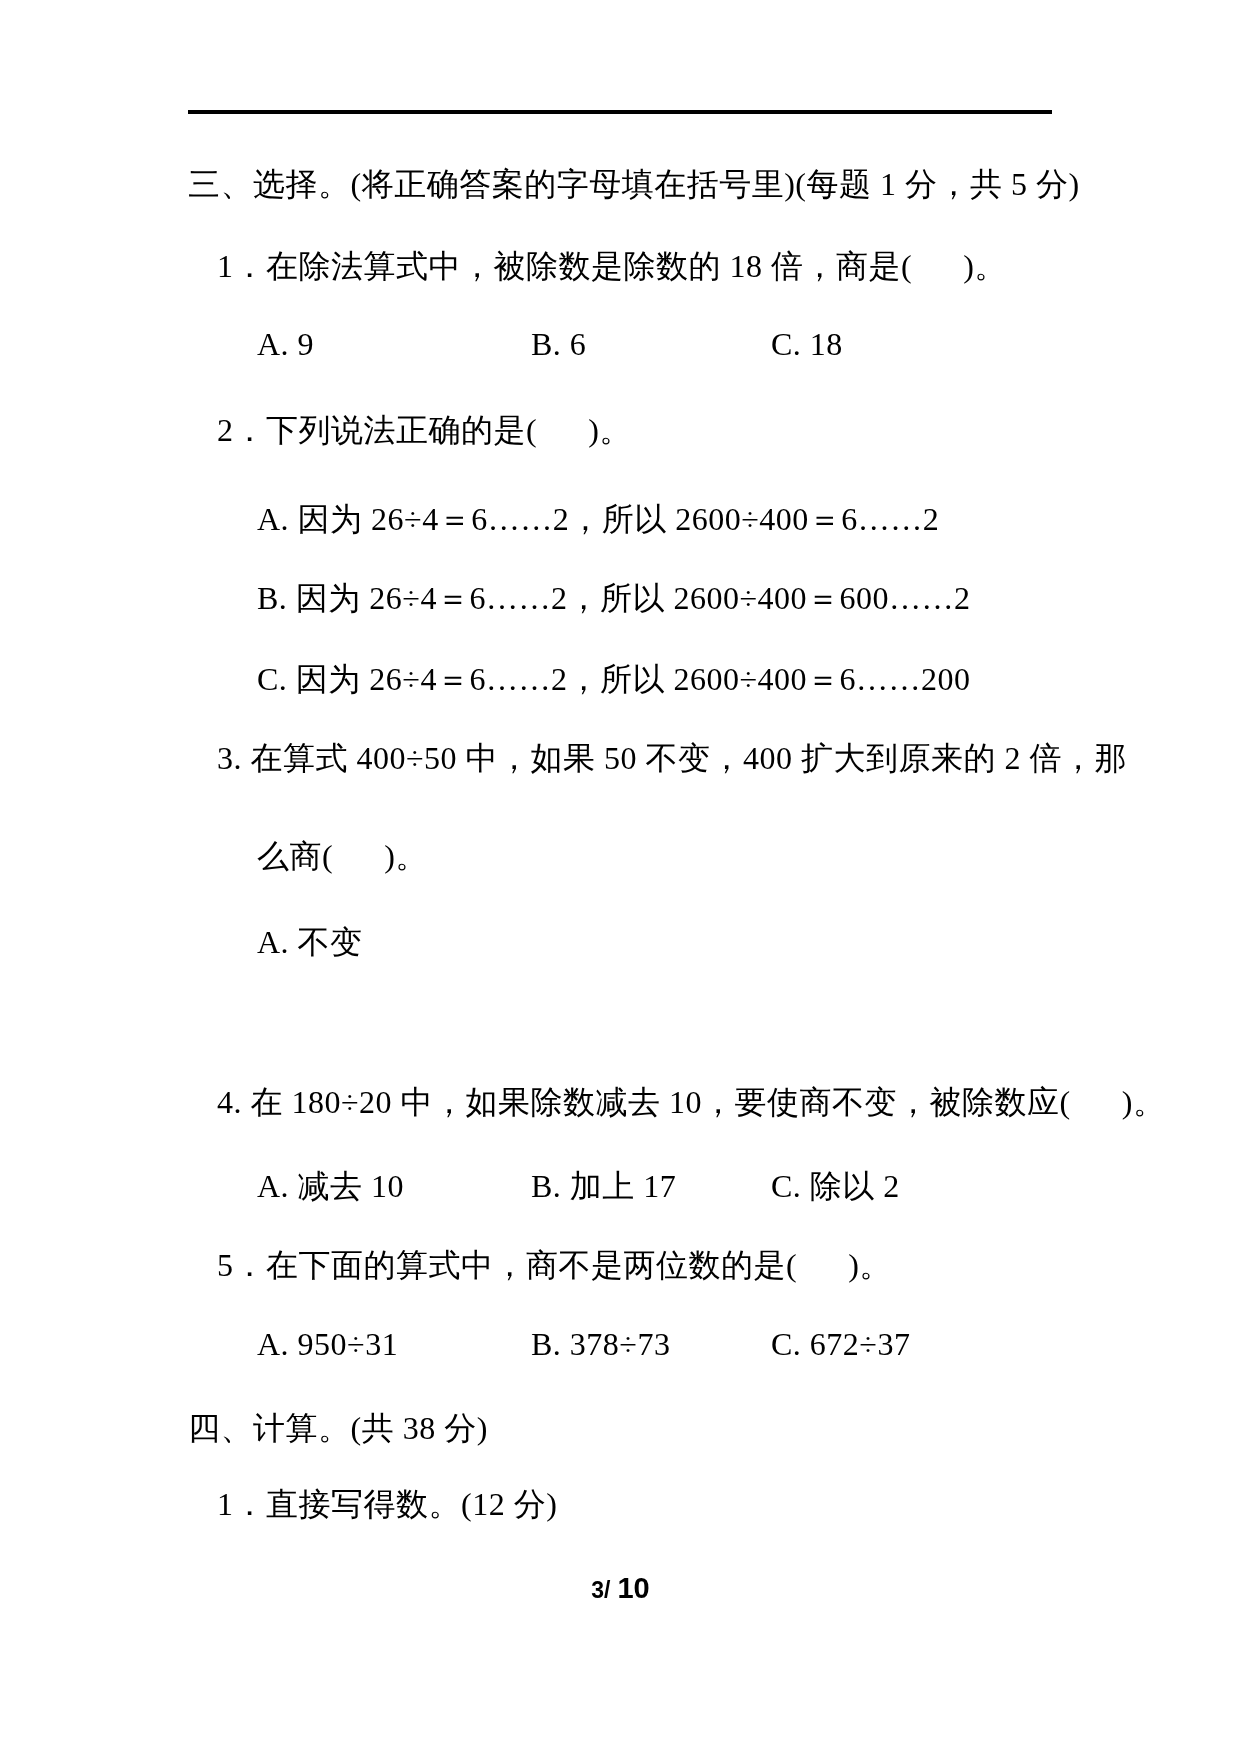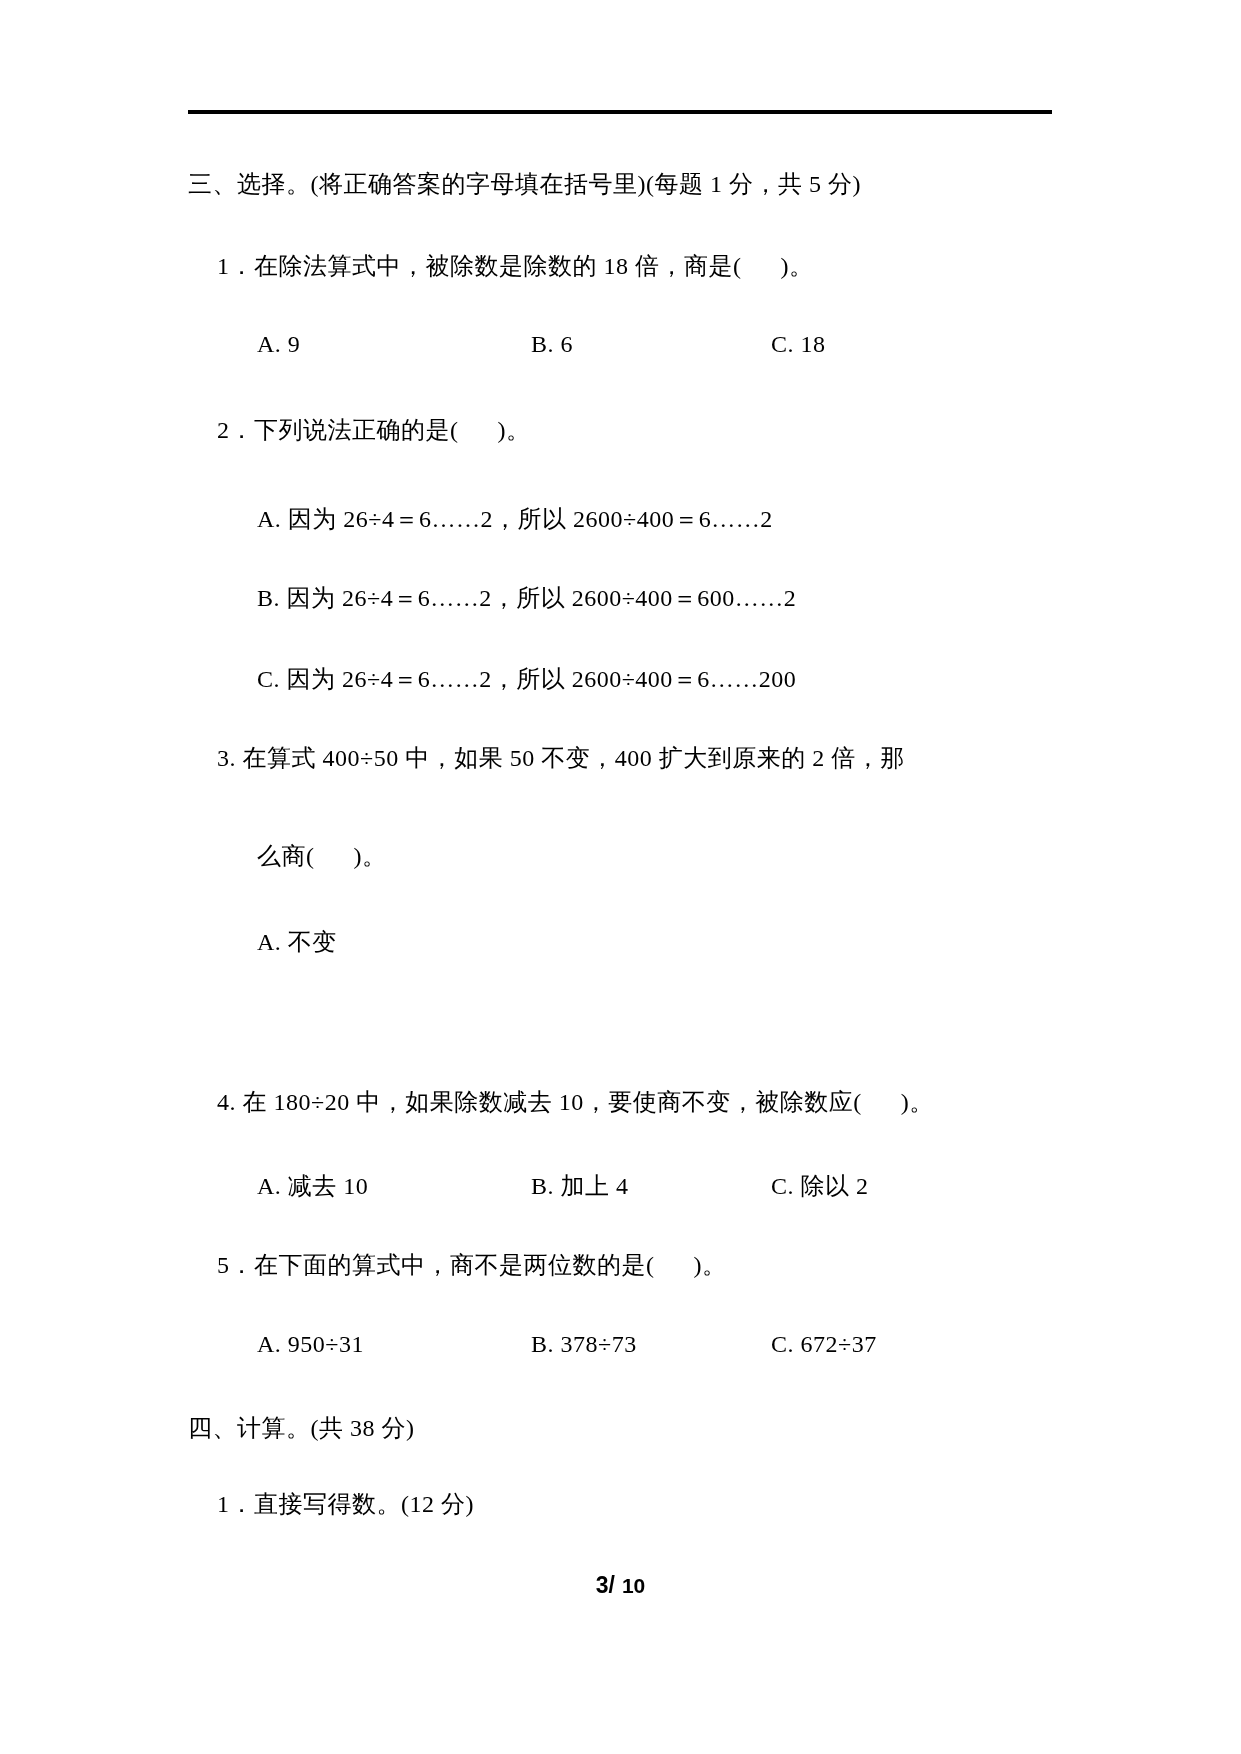--- a/index.html
+++ b/index.html
@@ -20,39 +20,39 @@
     position: absolute;
     left: 188px;
     top: 110px;
     width: 864px;
     height: 4px;
     background: #000000;
   }
   .ln {
     position: absolute;
     white-space: pre;
-    font-size: 24px;
+    font-size: 32px;
     line-height: 44px;
     letter-spacing: 0.5px;
   }
   .footer {
     position: absolute;
     top: 1572px;
     left: 0;
     width: 100%;
     display: flex;
     justify-content: center;
     align-items: baseline;
     gap: 7px;
     font-family: "Liberation Sans", "DejaVu Sans", sans-serif;
     font-weight: bold;
     color: #000000;
   }
   .footer .cur { font-size: 23px; }
-  .footer .tot { font-size: 21px; }
+  .footer .tot { font-size: 29px; }
 </style>
 </head>
 <body>
 
 <div class="page">
 
   <div class="rule"></div>
 
   <div class="ln" style="left:188px; top:162px">三、选择。(将正确答案的字母填在括号里)(每题 1 分，共 5 分)</div>
 
@@ -69,21 +69,21 @@
   <div class="ln" style="left:257px; top:657px">C. 因为 26÷4＝6……2，所以 2600÷400＝6……200</div>
 
   <div class="ln" style="left:217px; top:736px">3. 在算式 400÷50 中，如果 50 不变，400 扩大到原来的 2 倍，那</div>
   <div class="ln" style="left:257px; top:834px">么商(      )。</div>
 
   <span class="ln" style="left:257px; top:920px">A. 不变</span>
 
   <div class="ln" style="left:217px; top:1080px">4. 在 180÷20 中，如果除数减去 10，要使商不变，被除数应(      )。</div>
 
   <span class="ln" style="left:257px; top:1164px">A. 减去 10</span>
-  <span class="ln" style="left:531px; top:1164px">B. 加上 4</span>
+  <span class="ln" style="left:531px; top:1164px">B. 加上 17</span>
   <span class="ln" style="left:771px; top:1164px">C. 除以 2</span>
 
   <div class="ln" style="left:217px; top:1243px">5．在下面的算式中，商不是两位数的是(      )。</div>
 
   <span class="ln" style="left:257px; top:1322px">A. 950÷31</span>
   <span class="ln" style="left:531px; top:1322px">B. 378÷73</span>
   <span class="ln" style="left:771px; top:1322px">C. 672÷37</span>
 
   <div class="ln" style="left:188px; top:1406px">四、计算。(共 38 分)</div>
 

